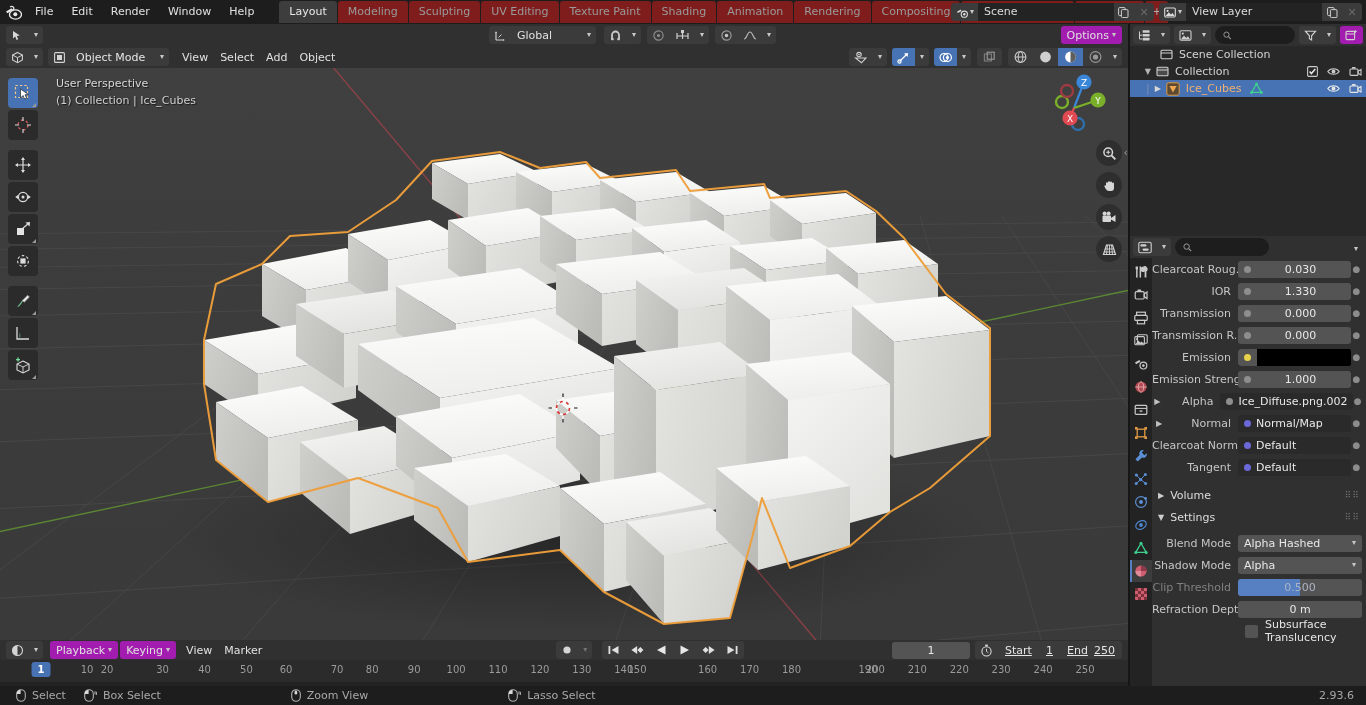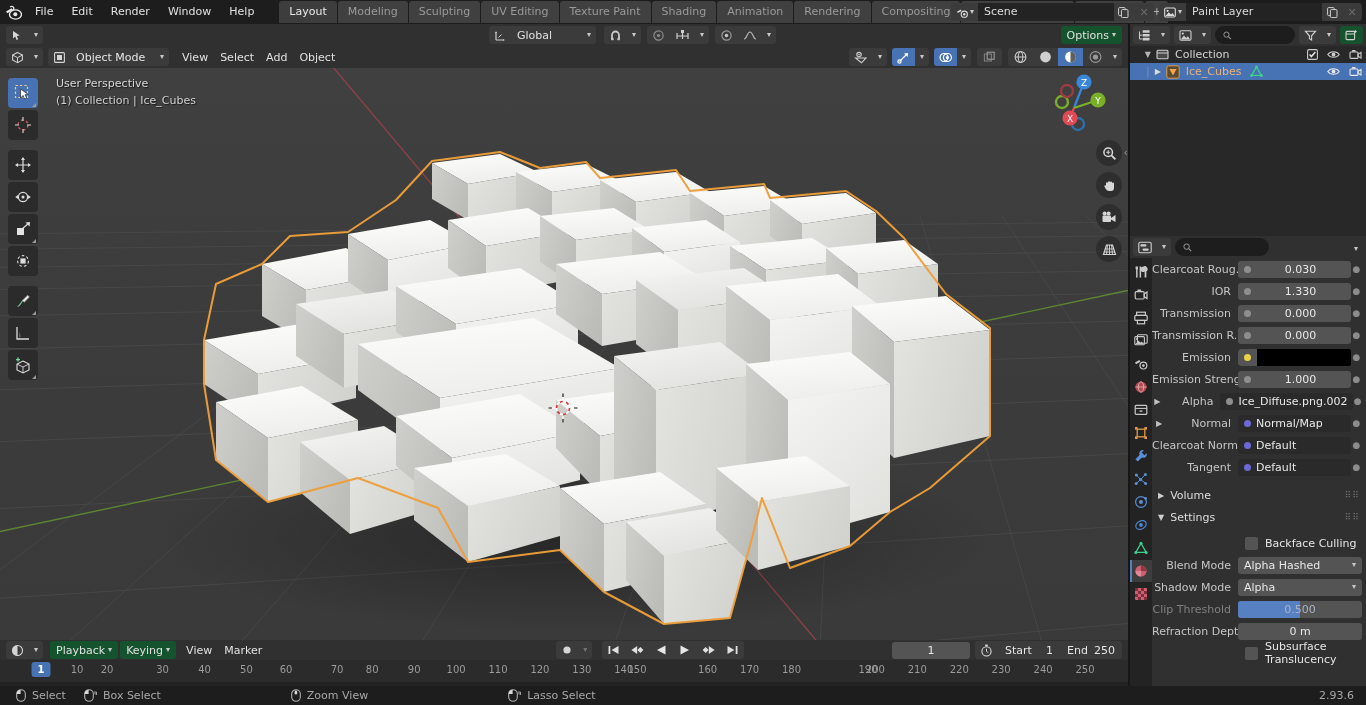--- a/index.html
+++ b/index.html
@@ -20,21 +20,21 @@
     background:#1d1d1d; display:flex; align-items:center;
   }
   .blender-logo { width:26px; height:24px; display:flex; align-items:center; justify-content:center; }
   .menu-item {
     padding: 0 9px; height:18px; line-height:18px; color:#e0e0e0; font-size:11px;
     border-radius:3px; cursor:default; white-space:nowrap;
   }
   .wstabs { display:flex; align-items:center; margin-left:16px; height:24px; }
   .wstab {
     padding:0 10px; height:22px; line-height:22px; font-size:11px; color:#9a9a9a;
-    background:#404040; margin-right:1px; border-radius:3px 3px 0 0; white-space:nowrap;
+    background:#7f1d1d; margin-right:1px; border-radius:3px 3px 0 0; white-space:nowrap;
   }
   .wstab.active { background:#3d3d3d; color:#e8e8e8; }
   .wstab.plus { padding:0 7px; color:#b0b0b0; }
   .topbar-right { position:absolute; right:4px; top:3px; display:flex; align-items:center; gap:5px; }
   .id-block { display:flex; align-items:center; height:18px; border-radius:3px; overflow:hidden; }
   .id-icon-btn {
     background:#3b3b3b; height:18px; display:flex; align-items:center; gap:2px;
     padding:0 4px 0 5px; border-radius:3px 0 0 3px;
   }
   .id-name {
@@ -49,21 +49,21 @@
   .vp-tool-row {
     position:absolute; left:0; top:24px; width:1130px; height:22px;
     background:#303030; display:flex; align-items:center;
   }
   .vp-hdr-row {
     position:absolute; left:0; top:46px; width:1130px; height:22px;
     background:#303030; display:flex; align-items:center;
   }
   .hbtn {
     height:18px; display:flex; align-items:center; gap:3px; padding:0 6px;
-    background:#14532d; border-radius:3px; font-size:11px; color:#e0e0e0; white-space:nowrap;
+    background:#a21caf; border-radius:3px; font-size:11px; color:#e0e0e0; white-space:nowrap;
   }
   .hbtn.flat { background:transparent; }
   .hgrp { display:flex; align-items:center; background:#3b3b3b; border-radius:3px; overflow:hidden; }
   .hgrp > div { height:18px; display:flex; align-items:center; justify-content:center; padding:0 5px; }
   .hgrp > div.sel { background:#4772b3; }
   .chev { font-size:8px; color:#c8c8c8; line-height:1; }
 
   
   .viewport {
     position:absolute; left:0; top:68px; width:1130px; height:572px;
@@ -240,21 +240,21 @@
       </div>
       <div class="id-block">
         <div class="id-icon-btn">
           <svg width="12" height="11" viewBox="0 0 12 11">
             <rect x="0.7" y="1" width="10.6" height="9" rx="1.2" fill="none" stroke="#dcdcdc" stroke-width="1.1"></rect>
             <circle cx="3.6" cy="3.8" r="1.1" fill="#dcdcdc"></circle>
             <path d="M1.5 9 L4.8 5.3 L7 7.6 L8.6 6 L10.6 9 Z" fill="#dcdcdc"></path>
           </svg>
           <span class="chev">▾</span>
         </div>
-        <div class="id-name">Paint Layer</div>
+        <div class="id-name">View Layer</div>
         <div class="id-btn">
           <svg width="11" height="11" viewBox="0 0 11 11">
             <rect x="0.6" y="0.6" width="6.6" height="8" rx="1" fill="none" stroke="#d0d0d0" stroke-width="1"></rect>
             <rect x="3.4" y="2.6" width="6.6" height="8" rx="1" fill="#3b3b3b" stroke="#d0d0d0" stroke-width="1"></rect>
           </svg>
         </div>
         <div class="id-btn last dim">✕</div>
       </div>
     </div>
   </div>
@@ -855,42 +855,42 @@
       <div>
         <svg width="13" height="12" viewBox="0 0 13 12">
             <path d="M1.5 2 L1.5 10 L8.4 6 Z" fill="#e0e0e0"></path>
             <rect x="9.7" y="2" width="1.8" height="8" fill="#e0e0e0"></rect>
           </svg>
       </div>
     </div>
 
     <div style="flex:1"></div>
     <div class="num-field" style="width:78px; margin-right:5px;">1</div>
-    <div class="hgrp" style="margin-right:8px;">
+    <div class="hgrp" style="margin-right:8px;text-decoration:underline;">
       <div>
         <svg width="13" height="13" viewBox="0 0 13 13">
           <circle cx="6.5" cy="7.4" r="4.6" fill="none" stroke="#dcdcdc" stroke-width="1.1"></circle>
           <path d="M6.5 4.8 L6.5 7.4 L8.3 8.6" stroke="#dcdcdc" stroke-width="1"></path>
           <rect x="5.2" y="0.6" width="2.6" height="1.6" fill="#dcdcdc"></rect>
         </svg>
       </div>
       <div style="width:62px; justify-content:space-between; padding:0 7px;">
         <span>Start</span>
         <span>1</span>
       </div>
       <div style="width:62px; justify-content:space-between; padding:0 7px;">
         <span>End</span>
         <span>250</span>
       </div>
     </div>
   </div>
 
   <div class="tl-ruler" id="tlruler">
     <div class="playhead" id="playhead" style="left: 41px;">1</div>
-  <div class="tick" style="left: 77px;">10</div>
+  <div class="tick" style="left: 87px;">10</div>
       <div class="tick" style="left: 107px;">20</div>
       <div class="tick" style="left: 162.59px;">30</div>
       <div class="tick" style="left: 204.518px;">40</div>
       <div class="tick" style="left: 246.446px;">50</div>
       <div class="tick" style="left: 286px;">60</div>
       <div class="tick" style="left: 337px;">70</div>
       <div class="tick" style="left: 372.229px;">80</div>
       <div class="tick" style="left: 414.157px;">90</div>
       <div class="tick" style="left: 456.084px;">100</div>
       <div class="tick" style="left: 498.012px;">110</div>
@@ -961,20 +961,30 @@
       <div class="hbtn" style="padding:0 5px;">
         <svg width="13" height="13" viewBox="0 0 13 13">
           <rect x="1" y="2.4" width="8.6" height="8.2" rx="1" fill="none" stroke="#d0d0d0" stroke-width="1.1"></rect>
           <path d="M1 5 L9.6 5" stroke="#d0d0d0" stroke-width="1"></path>
           <path d="M10.2 1 L10.2 4 M8.7 2.5 L11.7 2.5" stroke="#d0d0d0" stroke-width="1.1"></path>
         </svg>
       </div>
     </div>
 
     <div>
+      <div class="out-row">
+        <span style="width:30px"></span>
+        <span style="display:flex;margin-right:6px;">
+          <svg width="13" height="13" viewBox="0 0 13 13">
+            <rect x="1" y="2.3" width="11" height="8.4" rx="1" fill="none" stroke="#cfcfcf" stroke-width="1.1"></rect>
+            <path d="M1 5 L12 5" stroke="#cfcfcf" stroke-width="1"></path>
+          </svg>
+        </span>
+        <span>Scene Collection</span>
+      </div>
 
       <div class="out-row">
         <span style="width:26px; text-align:right; padding-right:5px; font-size:8px; color:#b5b5b5;">▼</span>
         <span style="display:flex;margin-right:6px;">
           <svg width="13" height="13" viewBox="0 0 13 13">
             <rect x="1" y="2.3" width="11" height="8.4" rx="1" fill="#4a4a4a" stroke="#cfcfcf" stroke-width="1.1"></rect>
             <path d="M1 5 L12 5" stroke="#cfcfcf" stroke-width="1"></path>
           </svg>
         </span>
         <span>Collection</span>
@@ -1289,24 +1299,20 @@
       </div>
 
       <div class="panel-hdr">
         <span style="font-size:8px; color:#cfcfcf;">▼</span>
         <span>Settings</span>
         <span class="grip">⠿⠿</span>
       </div>
 
       <div style="height:4px"></div>
 
-      <div class="cbrow">
-        <span class="cbox"></span>
-        <span>Backface Culling</span>
-      </div>
 
       <div class="prow">
         <div class="plabel">Blend Mode</div>
         <div class="drop">
           <span>Alpha Hashed</span>
           <span class="chev">▾</span>
         </div>
       </div>
 
       <div class="prow">

